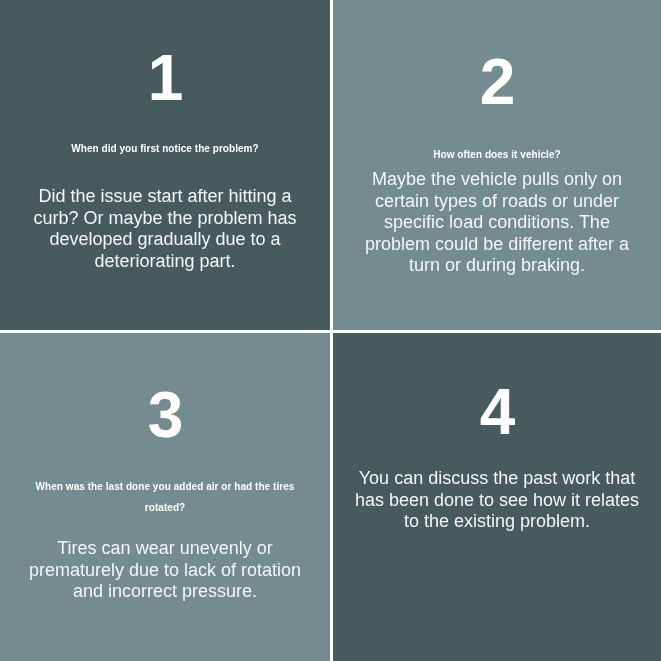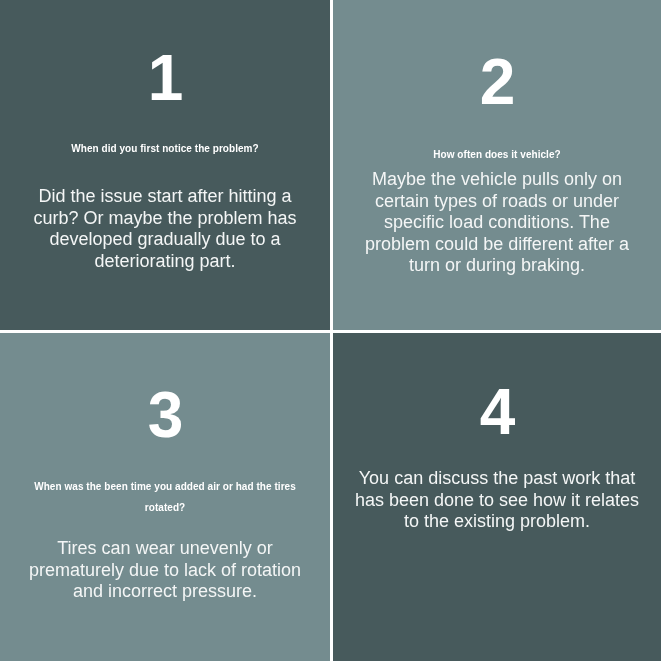--- a/index.html
+++ b/index.html
@@ -119,21 +119,21 @@
     </div>
   </section>
 
   <div class="gutter-h"></div>
   <div class="gutter-h"></div>
   <div class="gutter-h"></div>
 
   <section class="cell light cell-3">
     <div class="cell-inner">
       <div class="card-number">3</div>
-      <h2 class="card-heading">When was the been time you added air or had the tires rotated?</h2>
+      <h2 class="card-heading">When was the last done you added air or had the tires rotated?</h2>
       <p class="card-body">Tires can wear unevenly or prematurely due to lack of rotation and incorrect pressure.</p>
     </div>
   </section>
 
   <div class="gutter-v"></div>
 
   <section class="cell dark cell-4">
     <div class="cell-inner">
       <div class="card-number">4</div>
       <p class="card-body">You can discuss the past work that has been done to see how it relates to the existing problem.</p>

